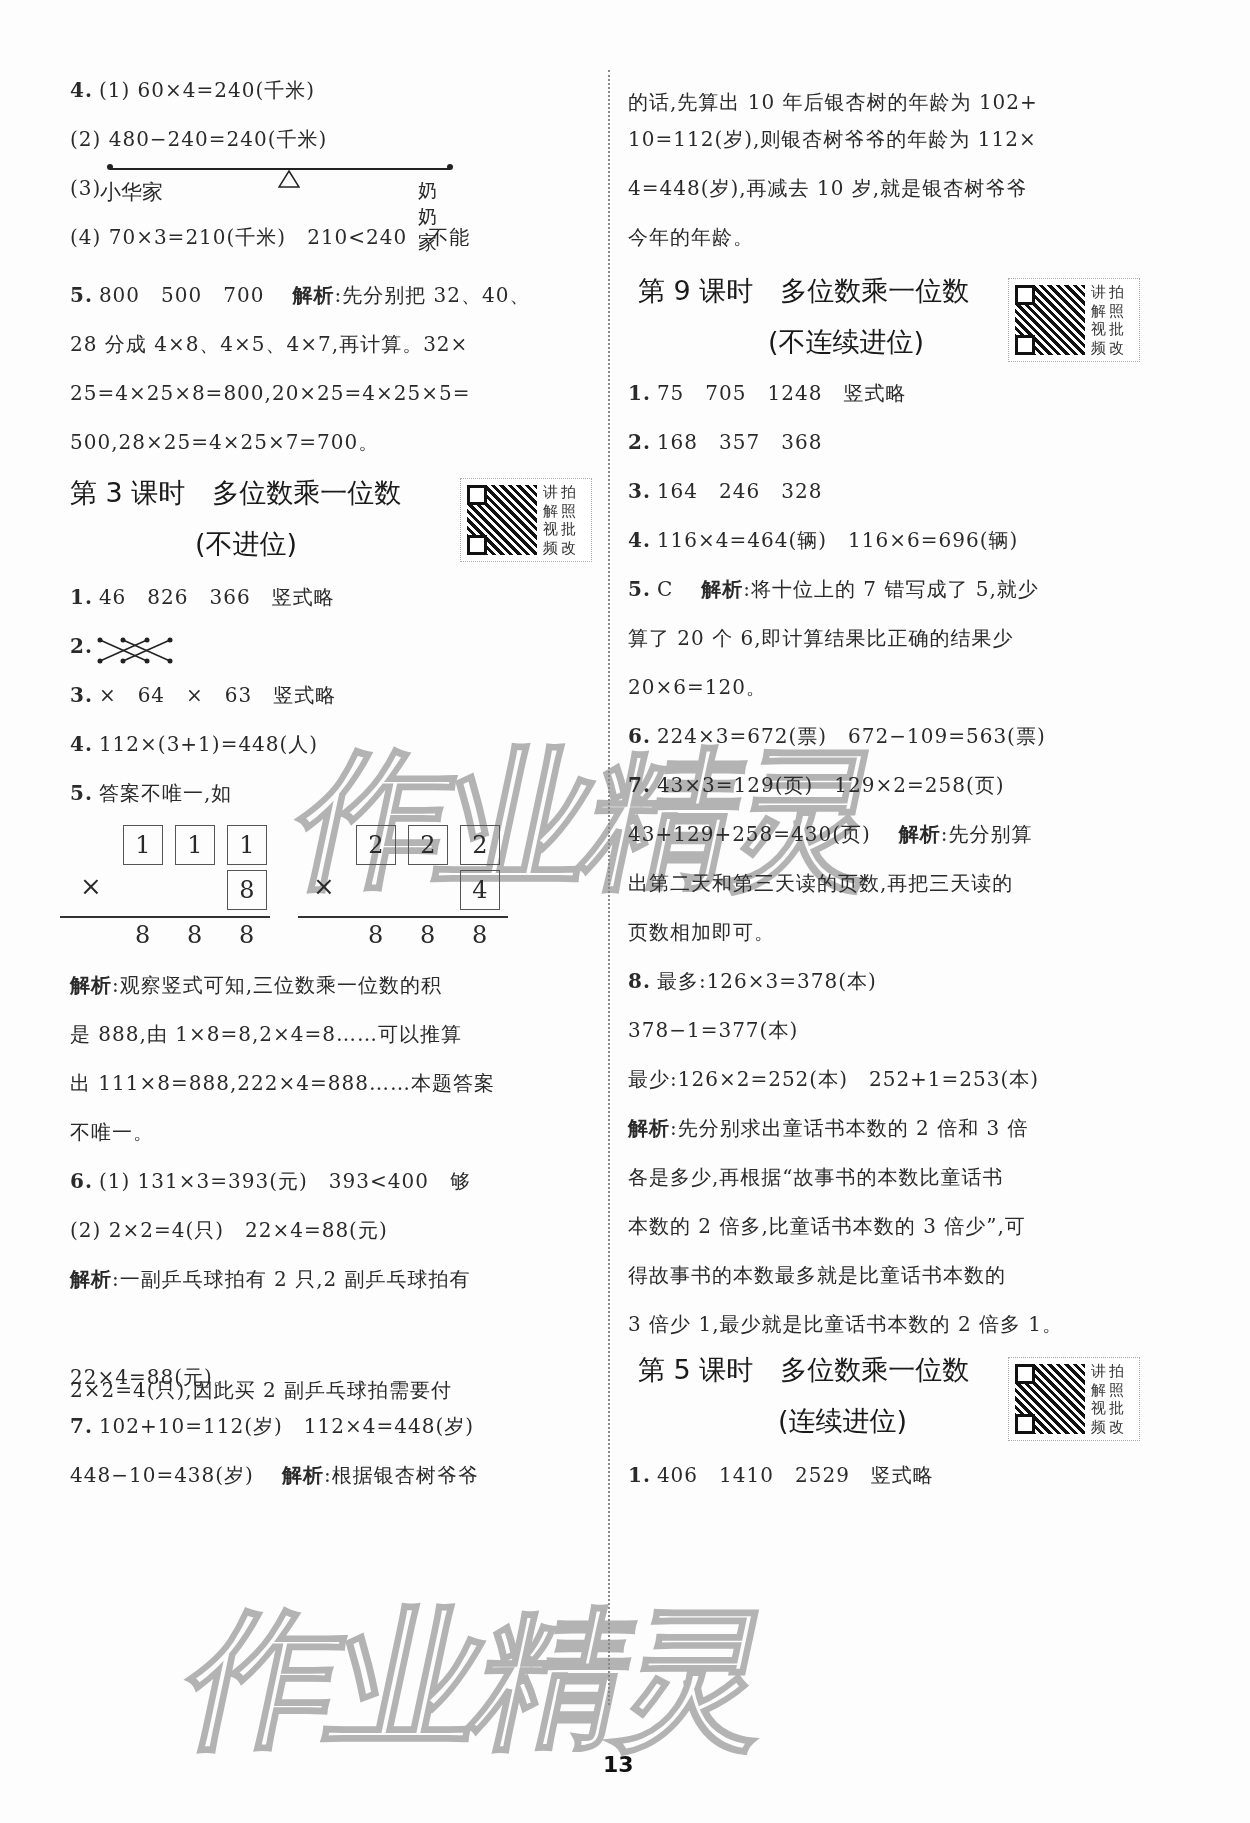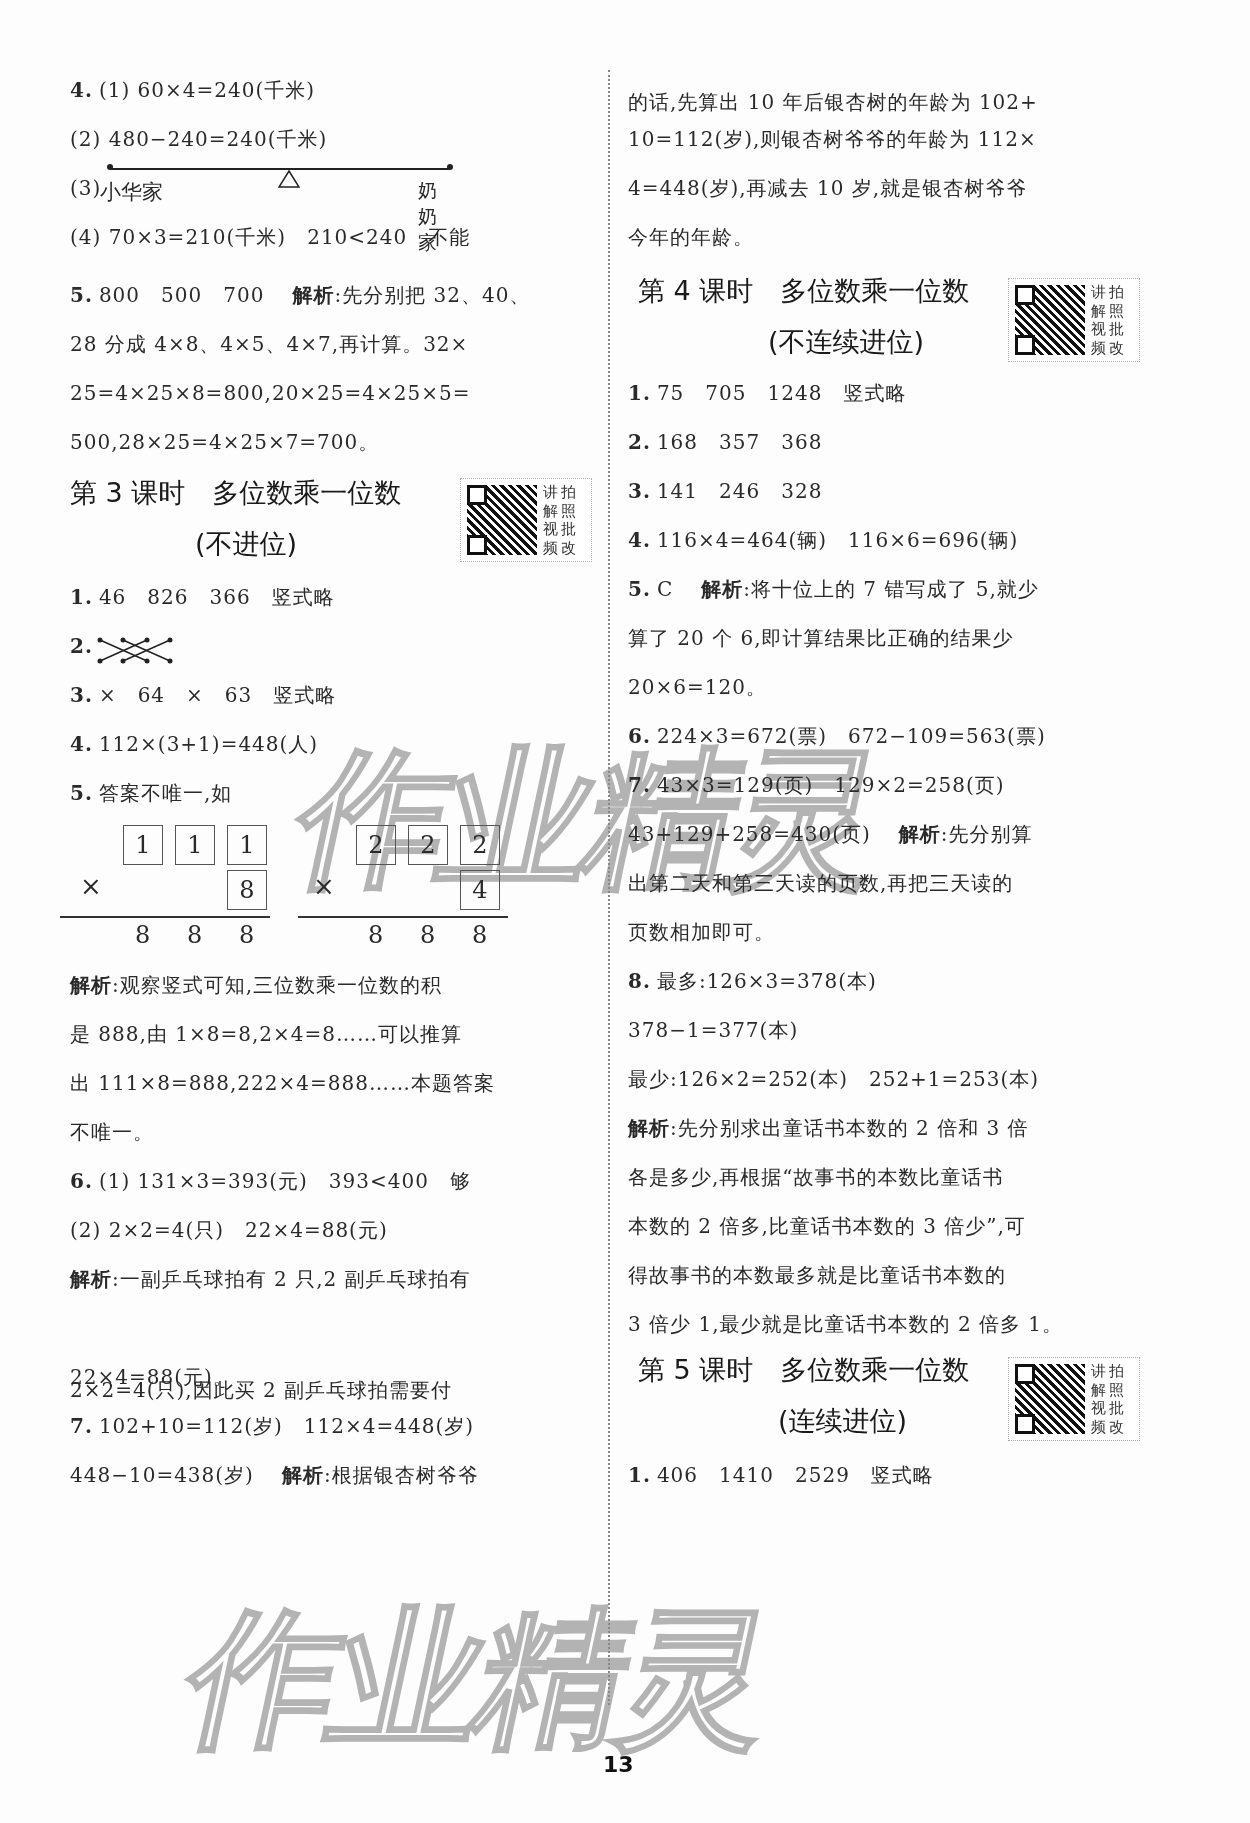--- a/index.html
+++ b/index.html
@@ -172,35 +172,35 @@
     <span>448−10=438(岁)</span><span class="gap"></span><span class="jx">解析</span><span>:根据银杏树爷爷</span>
   </div>
 </div>
 
 <div class="col col-right">
   <div class="line" style="top:6px;margin-top:21px;">的话,先算出 10 年后银杏树的年龄为 102+</div>
   <div class="line" style="top:64px;">10=112(岁),则银杏树爷爷的年龄为 112×</div>
   <div class="line" style="top:113px;">4=448(岁),再减去 10 岁,就是银杏树爷爷</div>
   <div class="line" style="top:162px;">今年的年龄。</div>
 
-  <div class="heading" style="left:10px; top:213px;">第 4 课时　多位数乘一位数</div>
+  <div class="heading" style="left:10px; top:213px;">第 9 课时　多位数乘一位数</div>
   <div class="heading" style="left:140px; top:264px;">(不连续进位)</div>
   <div class="qr" style="left:380px; top:218px;">
     <div class="code"></div>
     <div class="label">讲拍解照视批频改</div>
   </div>
 
   <div class="line" style="top:318px;">
     <span class="num">1.</span><span>75　705　1248　竖式略</span>
   </div>
   <div class="line" style="top:367px;">
     <span class="num">2.</span><span>168　357　368</span>
   </div>
   <div class="line" style="top:416px;">
-    <span class="num">3.</span><span>141　246　328</span>
+    <span class="num">3.</span><span>164　246　328</span>
   </div>
   <div class="line" style="top:465px;">
     <span class="num">4.</span><span>116×4=464(辆)　116×6=696(辆)</span>
   </div>
   <div class="line" style="top:514px;">
     <span class="num">5.</span><span>C</span><span class="gap"></span><span class="jx">解析</span><span>:将十位上的 7 错写成了 5,就少</span>
   </div>
   <div class="line" style="top:563px;">算了 20 个 6,即计算结果比正确的结果少</div>
   <div class="line" style="top:612px;">20×6=120。</div>
 

